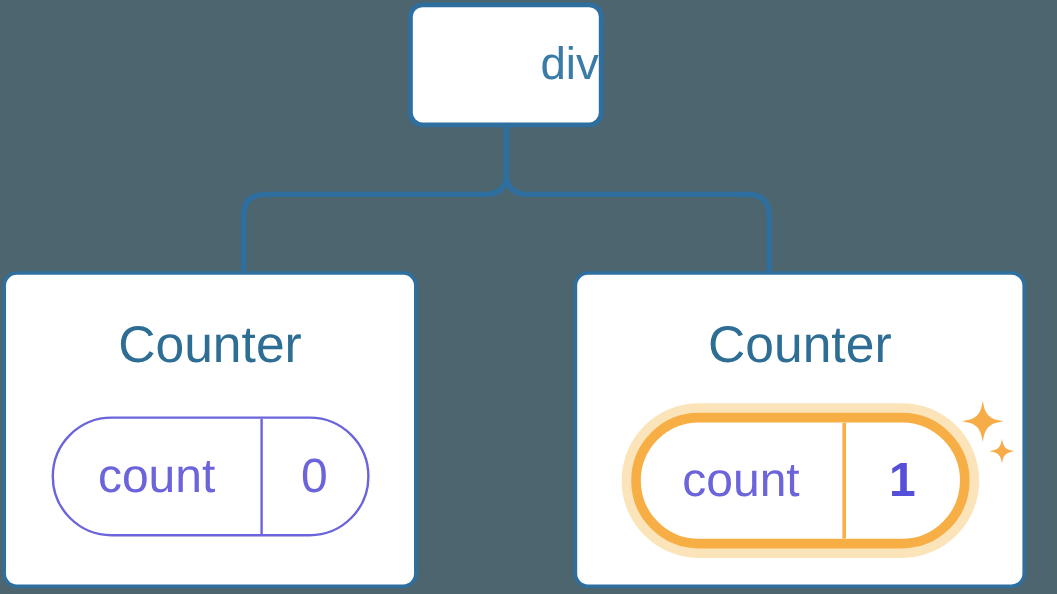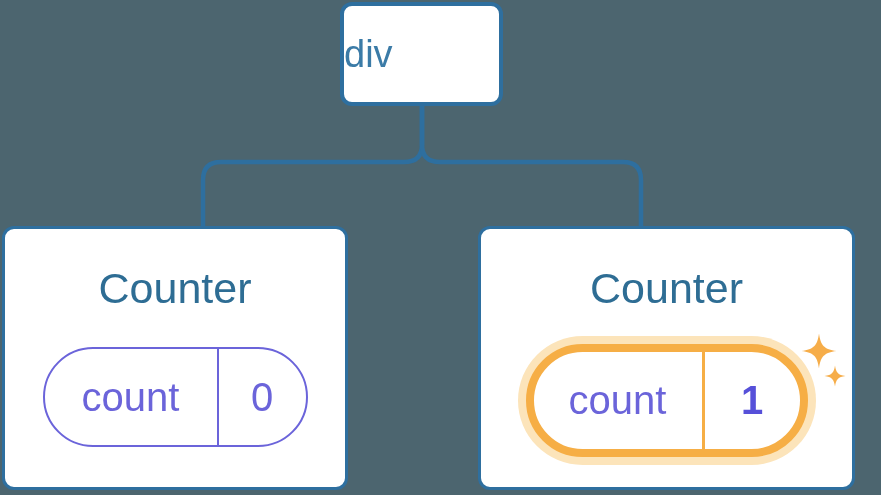--- a/index.html
+++ b/index.html
@@ -12,21 +12,21 @@
 
   
   .connector{position:absolute; left:0; top:0; width:881px; height:495px;}
   .connector path{fill:none; stroke:var(--line,#2E6F9F); stroke-width:4.5px;}
 
   
   .root-node{
     position:absolute; left:340px; top:2px; width:163px; height:104px;
     box-sizing:border-box; background:var(--node,#FFFFFF);
     border:4px solid var(--line,#2E6F9F); border-radius:12px;
-    display:flex; align-items:center; justify-content:flex-start;
+    display:flex; align-items:center; justify-content:flex-end;
   }
   .root-node span{font-size:38px; color:var(--roottext,#3B7BA7); line-height:1;}
 
   
   .counter-box{
     position:absolute; top:226px; height:264px; box-sizing:border-box;
     background:var(--node,#FFFFFF);
     border:3px solid var(--line,#2E6F9F); border-radius:12px;
     display:flex; flex-direction:column; align-items:center;
   }

